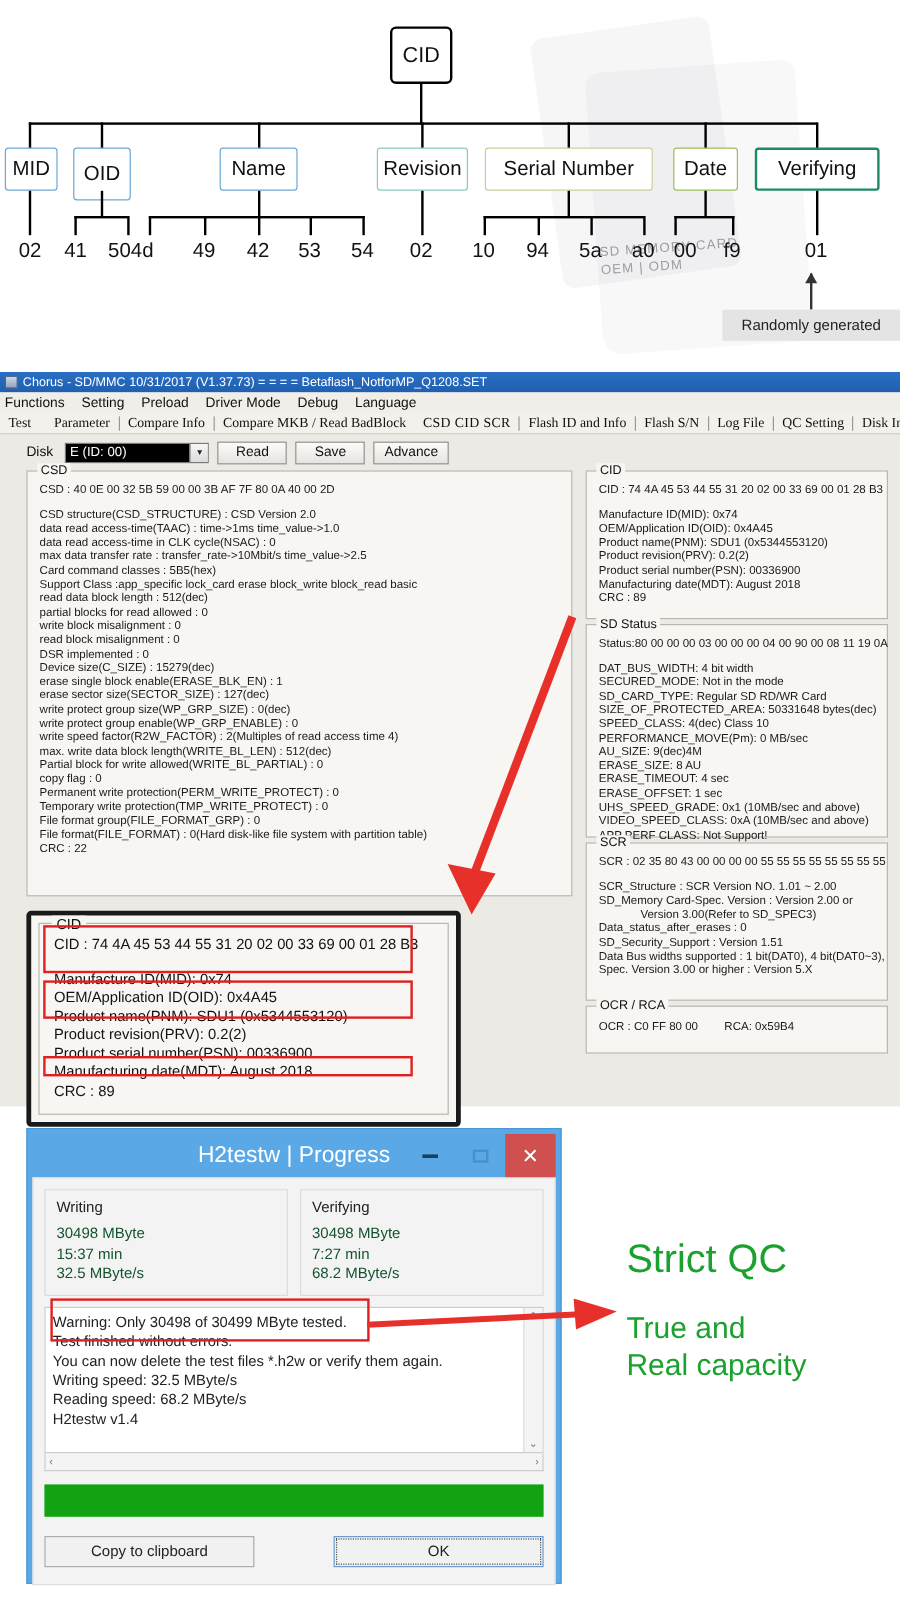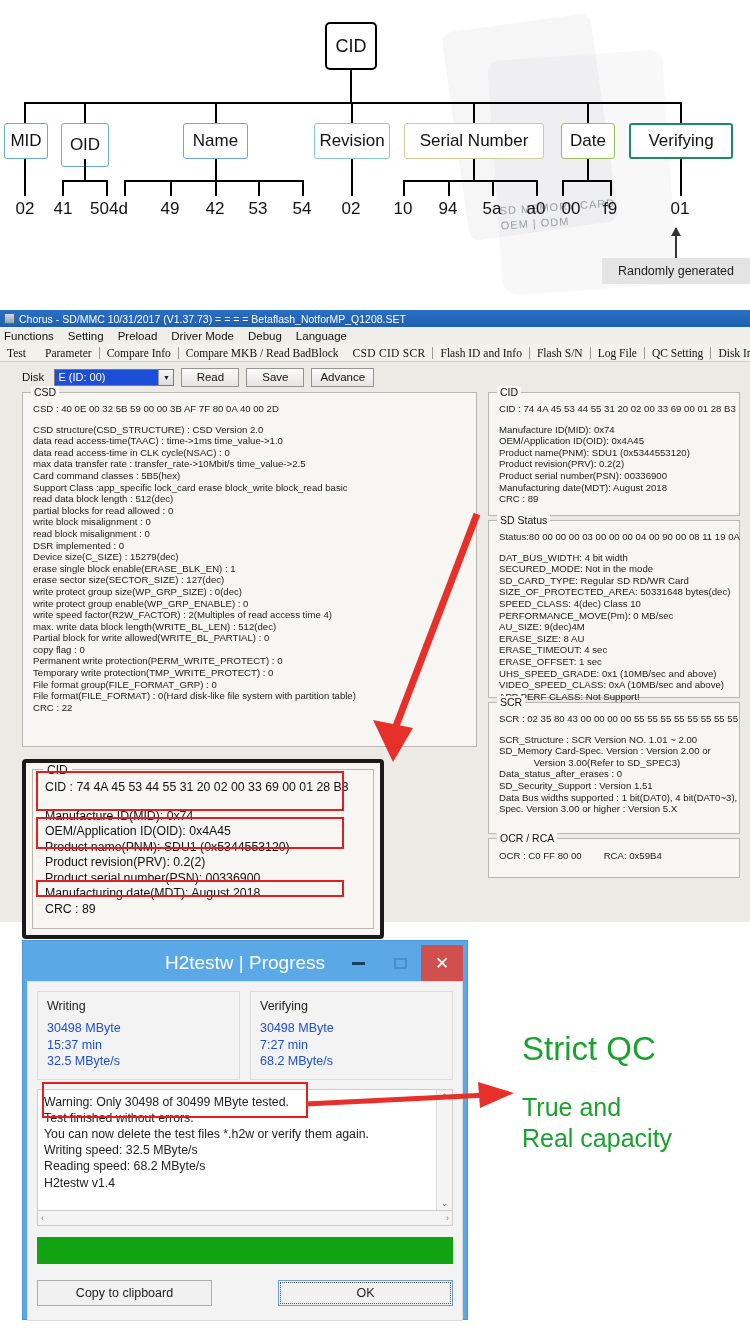--- a/index.html
+++ b/index.html
@@ -84,21 +84,21 @@
   #tabbar .tab.sel { font-weight:normal; letter-spacing:.3px; border-right:1px solid #9b9990; }
   #tabbar .tab:first-child { border-right:none; padding-right:12px; }
   #tabbar .tab.nosep { border-right:none; }
 
   #toolrow { height:30px; display:flex; align-items:center; padding-left:22px; gap:7px; font-size:11.5px; color:#111; }
   #disk-label { margin-right:3px; }
   #disk-combo {
     width:120px; height:17px; border:1px solid #7a7a7a; background:#fff;
     display:flex; align-items:center; position:relative;
   }
-  #disk-combo .val { flex:1; height:15px; background:#1d4ed8; color:#fff; font-size:11px; padding-left:3px; line-height:15px; }
+  #disk-combo .val { flex:1; height:15px; background:#000000; color:#fff; font-size:11px; padding-left:3px; line-height:15px; }
   #disk-combo .arw {
     width:15px; height:15px; background:linear-gradient(#f6f6f6,#dcdcdc);
     border-left:1px solid #9a9a9a; display:flex; align-items:center; justify-content:center; font-size:7px; color:#222;
   }
   .btn {
     height:19px; min-width:58px; padding:0 8px; background:linear-gradient(#fbfbfb,#e6e4e0);
     border:1px solid #949490; font-size:11.5px; color:#111;
     display:flex; align-items:center; justify-content:center;
   }
 
@@ -148,21 +148,21 @@
   #h2w-ctrls { position:absolute; right:0; top:0; height:36px; display:flex; align-items:stretch; }
   #h2w-ctrls .c { width:42px; display:flex; align-items:center; justify-content:center; color:#fff; font-size:15px; }
   #h2w-ctrls .min span { display:block; width:13px; height:3px; background:#16425f; }
   #h2w-ctrls .max span { display:block; width:13px; height:11px; border:2px solid #4a90c8; }
   #h2w-ctrls .close { background:#d05050; font-size:17px; }
   #h2w-body { background:#f3f3f3; height:340px; border:1px solid #dedede; padding:9px; }
 
   .h2-row { display:flex; gap:10px; }
   .h2-card { flex:1; border:1px solid #dcdcdc; background:#f3f3f3; padding:7px 9px 9px; }
   .h2-card h4 { margin:0 0 7px; font-weight:normal; font-size:12.5px; color:#222; }
-  .h2-card .v { font-size:12.5px; color:#1d4ed8; line-height:16.5px; }
+  .h2-card .v { font-size:12.5px; color:#14532d; line-height:16.5px; }
 
   #h2-log {
     margin-top:9px; height:122px; background:#fff; border:1px solid #cdcdcd;
     display:flex; position:relative;
   }
   #h2-log .txt { flex:1; padding:4px 6px; font-size:12.3px; line-height:16.2px; color:#222; white-space:nowrap; overflow:hidden; }
   #h2-log .vsb { width:16px; background:#f4f4f4; border-left:1px solid #dcdcdc; display:flex; flex-direction:column; justify-content:space-between; align-items:center; padding:2px 0; font-size:9px; color:#777; }
   #h2-hsb { height:15px; background:#f4f4f4; border:1px solid #cdcdcd; border-top:none; display:flex; justify-content:space-between; align-items:center; padding:0 3px; font-size:9px; color:#777; }
   #h2-progress { margin-top:11px; height:27px; background:#12a312; }
   #h2-buttons { margin-top:16px; display:flex; justify-content:space-between; align-items:center; }

